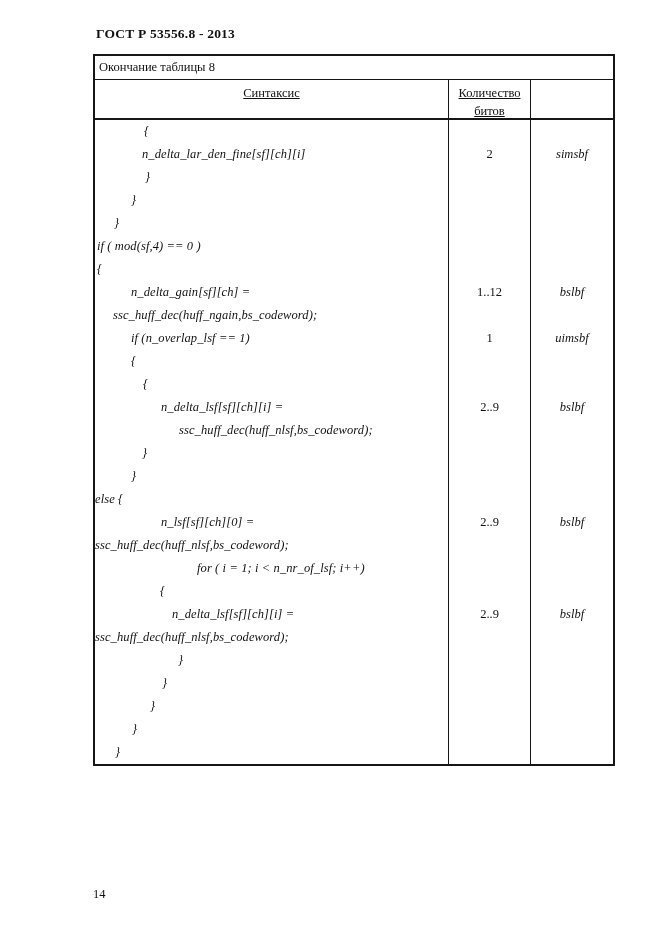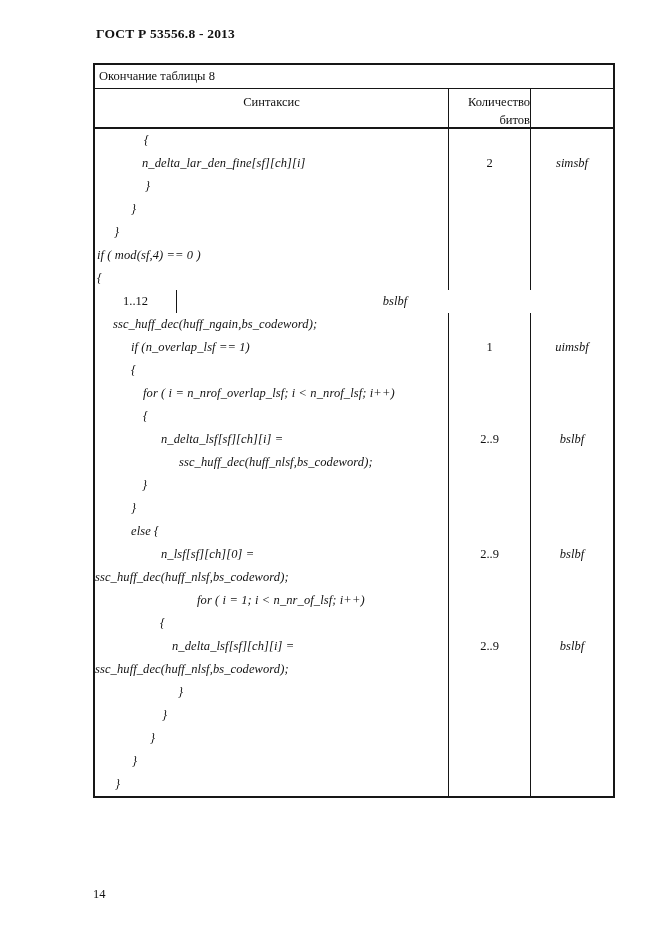--- a/index.html
+++ b/index.html
@@ -8,37 +8,37 @@
     background:#ffffff;color:#111;
     font-family:"Liberation Serif","DejaVu Serif",serif;
     overflow:hidden;
   }
   .doc-header{
     position:absolute;left:96px;top:26px;
     font-size:13.5px;font-weight:bold;letter-spacing:.2px;
     white-space:nowrap;
   }
   .gost-table{
-    position:absolute;left:93px;top:63px;width:518px;
+    position:absolute;left:93px;top:54px;width:518px;
     border:2px solid #161616;box-sizing:content-box;
     background:#fff;
   }
   .caption-row{
     height:24px;display:flex;align-items:center;
     padding-left:4px;font-size:12.5px;
     border-bottom:1.5px solid #161616;box-sizing:border-box;
   }
   .header-row{
     display:flex;height:40px;
     border-bottom:2px solid #161616;box-sizing:border-box;
     font-size:12.5px;line-height:18px;
   }
   .header-row .hcell{
     display:flex;justify-content:center;align-items:flex-start;
-    padding-top:4px;text-align:right;box-sizing:border-box;
+    padding-top:4px;text-align:center;box-sizing:border-box;text-decoration:underline;
   }
   .col-syntax{width:354px;border-right:1.5px solid #161616;}
   .col-bits{width:82px;border-right:1.5px solid #161616;}
   .col-mnem{flex:1;}
   .tbody{font-size:12.5px;}
   .trow{display:flex;height:23px;box-sizing:border-box;}
   .trow .cell{display:flex;align-items:center;box-sizing:border-box;overflow:hidden;}
   .cell.syntax{width:354px;border-right:1.5px solid #161616;}
   .cell.bits{width:82px;border-right:1.5px solid #161616;justify-content:center;font-style:normal;}
   .cell.mnem{flex:1;justify-content:center;font-style:italic;}
@@ -112,20 +112,23 @@
 
   <div class="trow">
     <div class="cell syntax">
       <span class="code" style="padding-left: 2px;">{</span>
     </div>
     <div class="cell bits"></div>
     <div class="cell mnem"></div>
   </div>
 
   <div class="trow">
+    <div class="cell syntax">
+      <span class="code" style="padding-left: 36px;">n_delta_gain[sf][ch] =</span>
+    </div>
     <div class="cell bits">1..12</div>
     <div class="cell mnem">bslbf</div>
   </div>
 
   <div class="trow">
     <div class="cell syntax">
       <span class="code" style="padding-left: 18px;">ssc_huff_dec(huff_ngain,bs_codeword);</span>
     </div>
     <div class="cell bits"></div>
     <div class="cell mnem"></div>
@@ -140,27 +143,20 @@
   </div>
 
   <div class="trow">
     <div class="cell syntax">
       <span class="code" style="padding-left: 36px;">{</span>
     </div>
     <div class="cell bits"></div>
     <div class="cell mnem"></div>
   </div>
 
-  <div class="trow">
-    <div class="cell syntax">
-      <span class="code" style="padding-left: 48px;">for ( i = n_nrof_overlap_lsf; i &lt; n_nrof_lsf; i++)</span>
-    </div>
-    <div class="cell bits"></div>
-    <div class="cell mnem"></div>
-  </div>
 
   <div class="trow">
     <div class="cell syntax">
       <span class="code" style="padding-left: 48px;">{</span>
     </div>
     <div class="cell bits"></div>
     <div class="cell mnem"></div>
   </div>
 
   <div class="trow">
@@ -190,21 +186,21 @@
   <div class="trow">
     <div class="cell syntax">
       <span class="code" style="padding-left: 36px;">}</span>
     </div>
     <div class="cell bits"></div>
     <div class="cell mnem"></div>
   </div>
 
   <div class="trow">
     <div class="cell syntax">
-      <span class="code" style="padding-left: 36px;">else {</span>
+      <span class="code" style="">else {</span>
     </div>
     <div class="cell bits"></div>
     <div class="cell mnem"></div>
   </div>
 
   <div class="trow">
     <div class="cell syntax">
       <span class="code" style="padding-left: 66px;">n_lsf[sf][ch][0] =</span>
     </div>
     <div class="cell bits">2..9</div>

